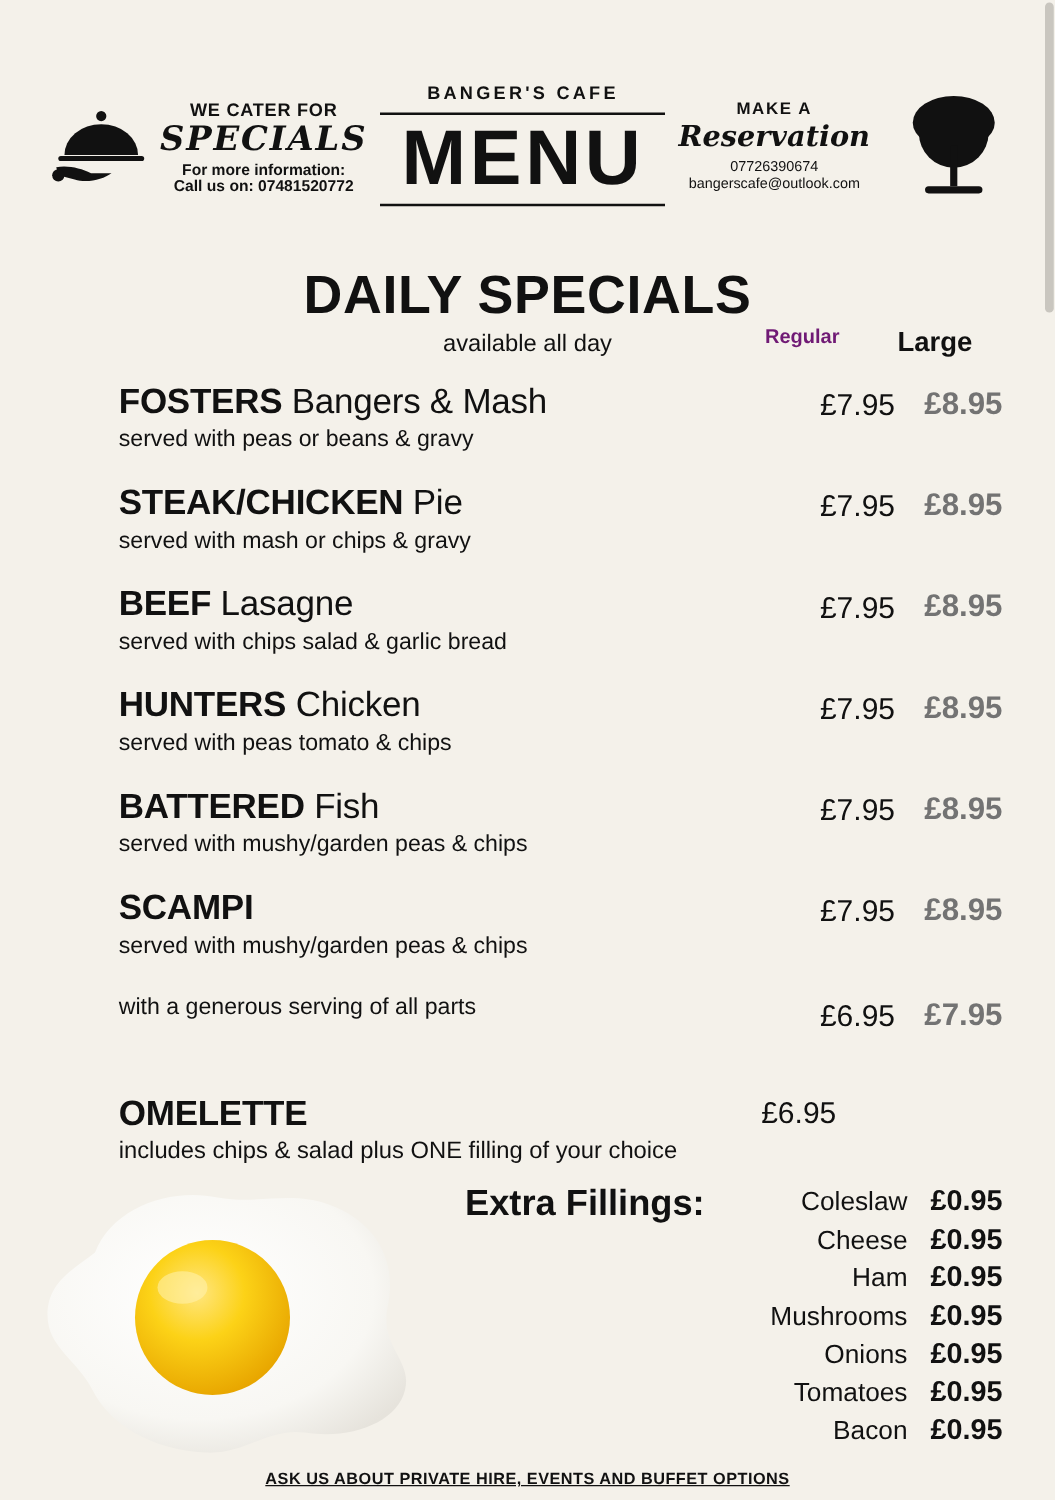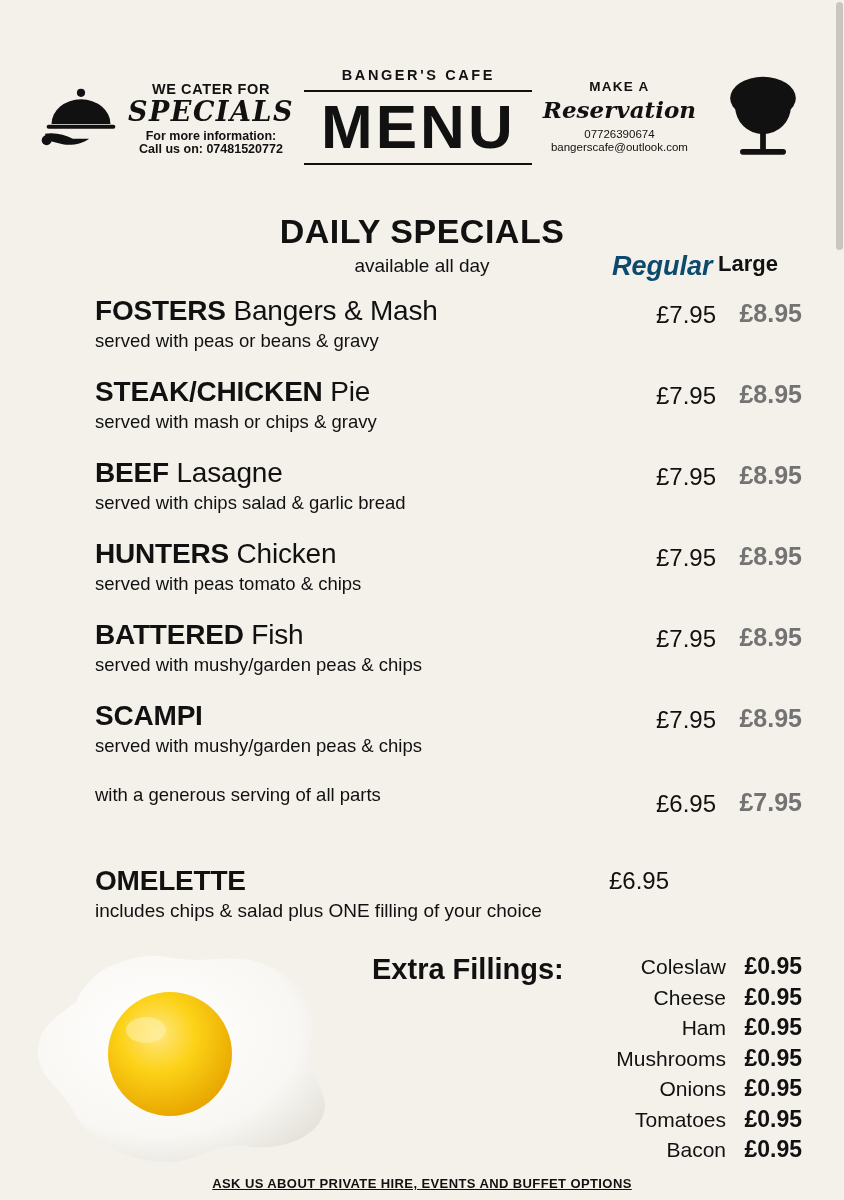--- a/index.html
+++ b/index.html
@@ -70,36 +70,36 @@
     font-family: "DejaVu Serif", serif;
     font-style: italic; font-weight: 700;
     font-size: 23px; color: #111; margin: 2px 0 6px 0;
   }
   .res-block .r3, .res-block .r4 { font-size: 11.5px; color: #111; }
   .glass-icon { width: 82px; height: 88px; flex: 0 0 auto; }
 
   
   .specials-title {
     text-align: center;
-    font-size: 34px; font-weight: 800; letter-spacing: .5px; color: #111;
+    font-size: 43px; font-weight: 800; letter-spacing: .5px; color: #111;
     margin-top: 12px;
   }
   .subhead-row {
     position: relative;
     height: 34px;
     margin-top: 4px;
   }
   .avail {
     position: absolute; left: 0; right: 0; top: 0;
     text-align: center;
     font-size: 19px; color: #111;
   }
   .col-regular {
     position: absolute; left: 612px; top: -4px;
-    font-size: 27px; font-weight: 700; color: #0c4a6e; font-style: italic;
+    font-size: 16px; font-weight: 700; color: #701a75;
   }
   .col-large {
     position: absolute; left: 718px; top: -4px;
     font-size: 22px; font-weight: 700; color: #111;
   }
 
   
   .items { margin-top: 6px; }
   .item {
     position: relative;
@@ -123,21 +123,21 @@
     position: absolute; right: 42px; top: 4px;
     font-size: 25px; font-weight: 700; color: #737373; white-space: nowrap;
   }
   .item.omelette { height: 70px; }
   .item.omelette .price-reg { right: 175px; top: 2px; font-size: 24px; }
   .item.omelette .desc { font-size: 19px; }
 
   
   .extras {
     position: relative;
-    margin-top: 16px;
+    margin-top: 0;
     height: 210px;
   }
   .extras-title {
     position: absolute; left: 372px; top: 2px;
     font-size: 29px; font-weight: 700; color: #111;
   }
   .fill-list {
     position: absolute; right: 42px; top: 2px;
     width: 310px;
   }

